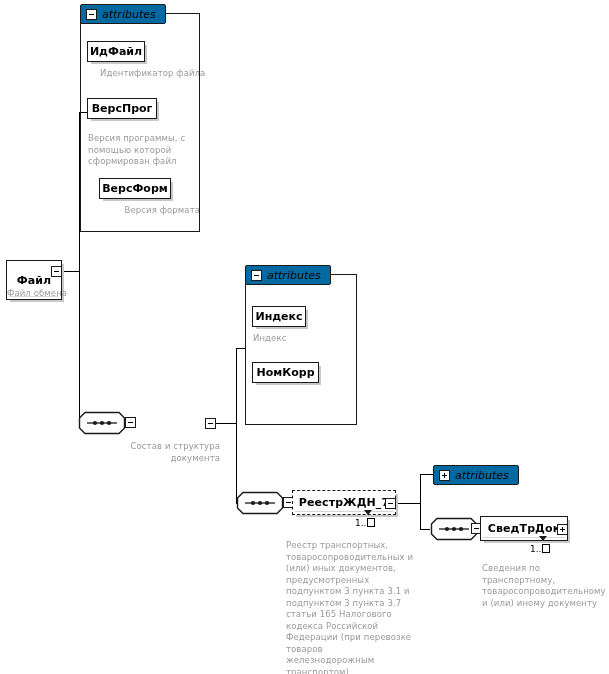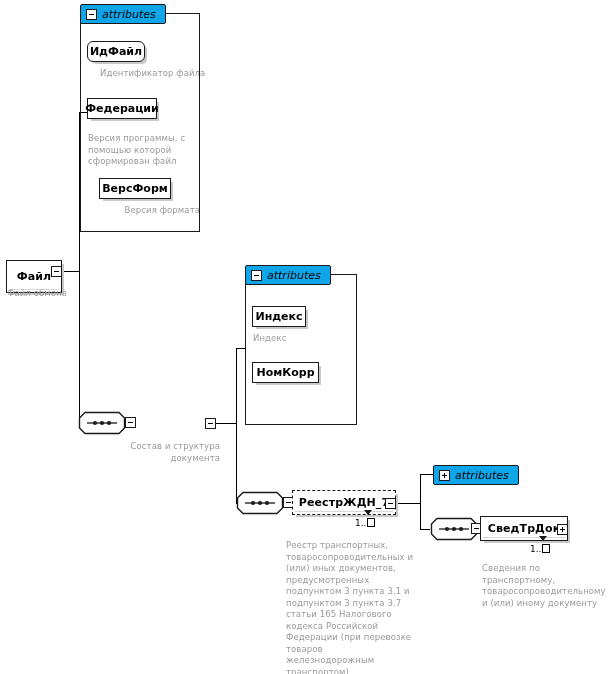--- a/index.html
+++ b/index.html
@@ -143,21 +143,21 @@
     position: absolute;
     box-sizing: border-box;
   }
   .attr-panel .tab {
     position: absolute;
     left: 0;
     top: 0;
     height: 20px;
     box-sizing: border-box;
     border: 1px solid #1a1a1a;
-    background: #0ea5e9;
+    background: #0369a1;
     border-radius: 2px;
     display: flex;
     align-items: center;
     padding-left: 5px;
     gap: 5px;
     z-index: 3;
   }
   .attr-panel .tab .tablabel {
     font-style: italic;
     font-size: 11px;
@@ -247,38 +247,38 @@
 
   <div class="attr-panel" style="left:80px; top:4px; width:120px; height:228px;">
     <div class="body" style="left:0; top:9px; width:120px; height:219px;"></div>
     <div class="body-mask" style="left:1px; top:5px; width:85px; height:12px;"></div>
     <div class="tab" style="width:86px;">
       <span class="tbox"></span>
       <span class="tablabel">attributes</span>
     </div>
   </div>
 
-  <div class="attrbox-node" style="left:87px; top:41px; width:58px; height:21px;border-radius:6px;">
+  <div class="attrbox-node" style="left:87px; top:41px; width:58px; height:21px;">
     <span>ИдФайл</span>
   </div>
   <div class="anno" style="left:88px; top:68px; width:118px;padding-left:12px;">Идентификатор файла</div>
 
   <div class="attrbox-node" style="left:87px; top:98px; width:70px; height:21px;">
-    <span>Федерации</span>
+    <span>ВерсПрог</span>
   </div>
   <div class="anno" style="left:88px; top:125px; width:112px;margin-top:8px;">Версия программы, с
 помощью которой
 сформирован файл</div>
 
   <div class="attrbox-node" style="left:87px; top:178px; width:72px; height:21px;margin-left:12px;">
     <span>ВерсФорм</span>
   </div>
   <div class="anno" style="left:88px; top:205px; width:112px;text-align:right;">Версия формата</div>
 
-  <div class="node inner-line" style="left:6px; top:260px; width:56px; height:33px;">
+  <div class="node inner-line" style="left:6px; top:260px; width:56px; height:40px;">
     <span>Файл</span>
   </div>
   <div class="expander" style="left:51px; top:266px;"></div>
   <div class="anno" style="left:7px; top:288px; width:90px;">Файл обмена</div>
 
   <div class="seq" style="left:78px; top:411px;">
     <svg width="48" height="24" viewBox="0 0 48 24" xmlns="http://www.w3.org/2000/svg">
       <polygon points="7,1.5 41,1.5 46.5,7 46.5,17 41,22.5 7,22.5 1.5,17 1.5,7" fill="#ffffff" stroke="#1a1a1a" stroke-width="1.4"></polygon>
       <polygon points="8.5,3.5 42.5,3.5 48,9 48,19 42.5,24.5 8.5,24.5 3,19 3,9" fill="none" stroke="#cccccc" stroke-width="1" transform="translate(0.5,0.5)" opacity="0"></polygon>
       <line x1="9" y1="12" x2="39" y2="12" stroke="#1a1a1a" stroke-width="1.3"></line>

